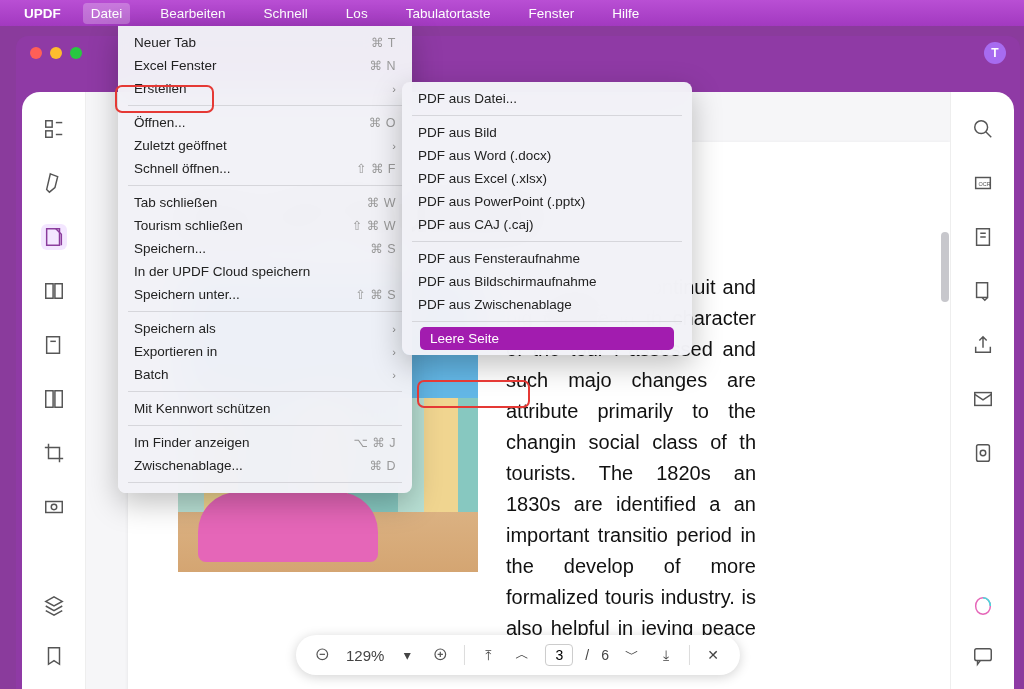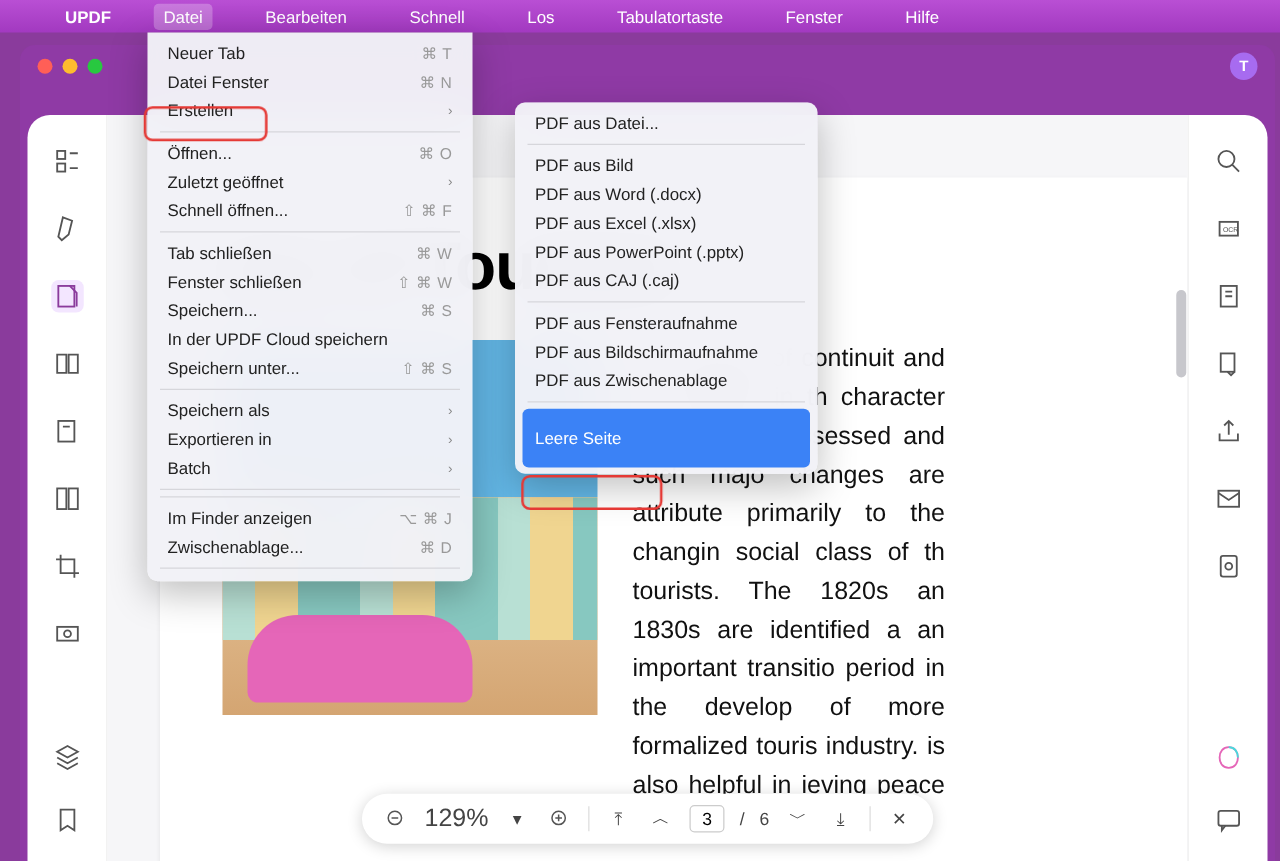--- a/index.html
+++ b/index.html
@@ -1,17 +1,17 @@
 <!DOCTYPE html>
 <html><head>
 <meta charset="utf-8">
 <style>
 *{margin:0;padding:0;box-sizing:border-box;font-family:-apple-system,BlinkMacSystemFont,"Segoe UI",Helvetica,Arial,sans-serif;-webkit-font-smoothing:antialiased}
 body{width:1024px;height:689px;background:#8a3b9c;overflow:hidden;position:relative}
-.menubar{height:26px;background:linear-gradient(180deg,#b94fd4,#a239c0);display:flex;align-items:center;padding:0 18px;gap:34px;color:#fff;font-size:13.5px;font-weight:500}
+.menubar{height:26px;background:linear-gradient(180deg,#b94fd4,#a239c0);display:flex;align-items:center;padding:0 2px;gap:22px;color:#fff;font-size:13.5px;font-weight:500}
 .menubar .apple{font-size:15px}
 .menubar .app{font-weight:700}
 .menubar .mitem{padding:3px 8px;border-radius:4px;cursor:default}
 .menubar .mitem.open{background:rgba(255,255,255,.25)}
 .win{position:absolute;left:16px;top:36px;right:4px;bottom:0;background:#8f3aa5;border-radius:12px 12px 0 0}
 .titlebar{height:34px;display:flex;align-items:center;padding:0 14px;gap:8px}
 .tl{width:12px;height:12px;border-radius:50%}
 .tl.r{background:#ff5f57}.tl.y{background:#febc2e}.tl.g{background:#28c840}
 .titlebar .avatar{margin-left:auto;width:22px;height:22px;border-radius:50%;background:#a76bf0;color:#fff;display:flex;align-items:center;justify-content:center;font-size:12px;font-weight:600}
 .content{position:absolute;left:6px;right:6px;top:56px;bottom:0;background:#fff;border-radius:18px 18px 0 0;display:flex}
@@ -26,30 +26,30 @@
 .page{position:absolute;left:42px;top:50px;right:0;background:#fff;box-shadow:0 1px 4px rgba(0,0,0,.08);padding:40px 40px 40px 50px}
 .page h1{font-size:54px;font-weight:800;letter-spacing:-1px;margin-bottom:28px;white-space:nowrap}
 .pbody{display:flex;gap:28px}
 .photo{width:300px;height:300px;background:linear-gradient(180deg,#63b7e6 0%,#63b7e6 42%,#e8c9a0 42%,#d4a572 100%);position:relative;overflow:hidden;flex-shrink:0}
 .photo::before{content:"";position:absolute;left:0;right:0;top:42%;height:38%;background:repeating-linear-gradient(90deg,#b8e0d4 0 26px,#f0d590 26px 60px,#87c8c0 60px 110px);}
 .photo::after{content:"";position:absolute;left:20px;bottom:10px;width:180px;height:70px;background:#e566b8;border-radius:40px 40px 8px 8px}
 .ptext{font-size:20px;line-height:1.55;text-align:justify;color:#111;max-width:250px}
 .toolbar{position:absolute;left:50%;bottom:14px;transform:translateX(-50%);height:40px;background:#fff;border-radius:24px;box-shadow:0 2px 12px rgba(0,0,0,.18);display:flex;align-items:center;padding:0 16px;gap:12px;font-size:14px;color:#444}
 .toolbar .tb{width:22px;height:22px;display:flex;align-items:center;justify-content:center;cursor:pointer}
 .toolbar .sep{width:1px;height:20px;background:#ddd}
-.toolbar .zoom{font-size:20px}
+.toolbar .zoom{font-size:15px}
 .toolbar input{width:28px;border:1px solid #ccc;border-radius:4px;text-align:center;font-size:14px;padding:2px}
 .menu{position:absolute;background:rgba(242,242,247,.97);backdrop-filter:blur(20px);border-radius:0 0 8px 8px;box-shadow:0 10px 30px rgba(0,0,0,.25);padding:5px 0;font-size:13.5px;color:#222}
-.menu1{left:118px;top:26px;width:260px}
-.menu2{left:412px;top:82px;width:242px;border-radius:8px}
+.menu1{left:118px;top:26px;width:294px}
+.menu2{left:402px;top:82px;width:290px;border-radius:8px}
 .mi{padding:4px 16px;display:flex;align-items:center;cursor:default}
 .mi .sc{margin-left:auto;color:#999;font-size:12.5px;letter-spacing:.5px}
 .mi .arw{margin-left:auto;color:#888;font-size:11px}
 .msep{height:1px;background:#d6d6db;margin:5px 10px}
-.mi.hl{background:#3b82f6;color:#fff;border-radius:5px;margin:0 6px;padding:16px 10px}
+.mi.hl{background:#a21caf;color:#fff;border-radius:5px;margin:0 18px;padding:4px 10px}
 .hlbox{position:absolute;border:2.5px solid #e53935;border-radius:7px;pointer-events:none}
 .hl1{left:115px;top:85px;width:99px;height:28px}
 .hl2{left:417px;top:380px;width:113px;height:28px}
 .scrollthumb{position:absolute;right:65px;top:140px;width:8px;height:70px;background:#c7c7cc;border-radius:4px}
 </style>
 </head>
 <body>
 
 <div class="menubar">
   <span class="apple"></span>
@@ -232,21 +232,21 @@
     <div class="scrollthumb"></div>
   </div>
 </div>
 
 <div class="menu menu1" id="menu1">
     <div class="mi">
       <span>Neuer Tab</span>
       <span class="sc">⌘ T</span>
     </div>
     <div class="mi">
-      <span>Datei Fenster</span>
+      <span>Excel Fenster</span>
       <span class="sc">⌘ N</span>
     </div>
     <div class="mi">
       <span>Erstellen</span>
       <span class="arw">›</span>
     </div>
     <div class="msep"></div>
     <div class="mi">
       <span>Öffnen...</span>
       <span class="sc">⌘ O</span>
@@ -258,21 +258,21 @@
     <div class="mi">
       <span>Schnell öffnen...</span>
       <span class="sc">⇧ ⌘ F</span>
     </div>
     <div class="msep"></div>
     <div class="mi">
       <span>Tab schließen</span>
       <span class="sc">⌘ W</span>
     </div>
     <div class="mi">
-      <span>Fenster schließen</span>
+      <span>Tourism schließen</span>
       <span class="sc">⇧ ⌘ W</span>
     </div>
     <div class="mi">
       <span>Speichern...</span>
       <span class="sc">⌘ S</span>
     </div>
     <div class="mi">
       <span>In der UPDF Cloud speichern</span>
     </div>
     <div class="mi">
@@ -286,20 +286,23 @@
     </div>
     <div class="mi">
       <span>Exportieren in</span>
       <span class="arw">›</span>
     </div>
     <div class="mi">
       <span>Batch</span>
       <span class="arw">›</span>
     </div>
     <div class="msep"></div>
+    <div class="mi">
+      <span>Mit Kennwort schützen</span>
+    </div>
     <div class="msep"></div>
     <div class="mi">
       <span>Im Finder anzeigen</span>
       <span class="sc">⌥ ⌘ J</span>
     </div>
     <div class="mi">
       <span>Zwischenablage...</span>
       <span class="sc">⌘ D</span>
     </div>
     <div class="msep"></div>

